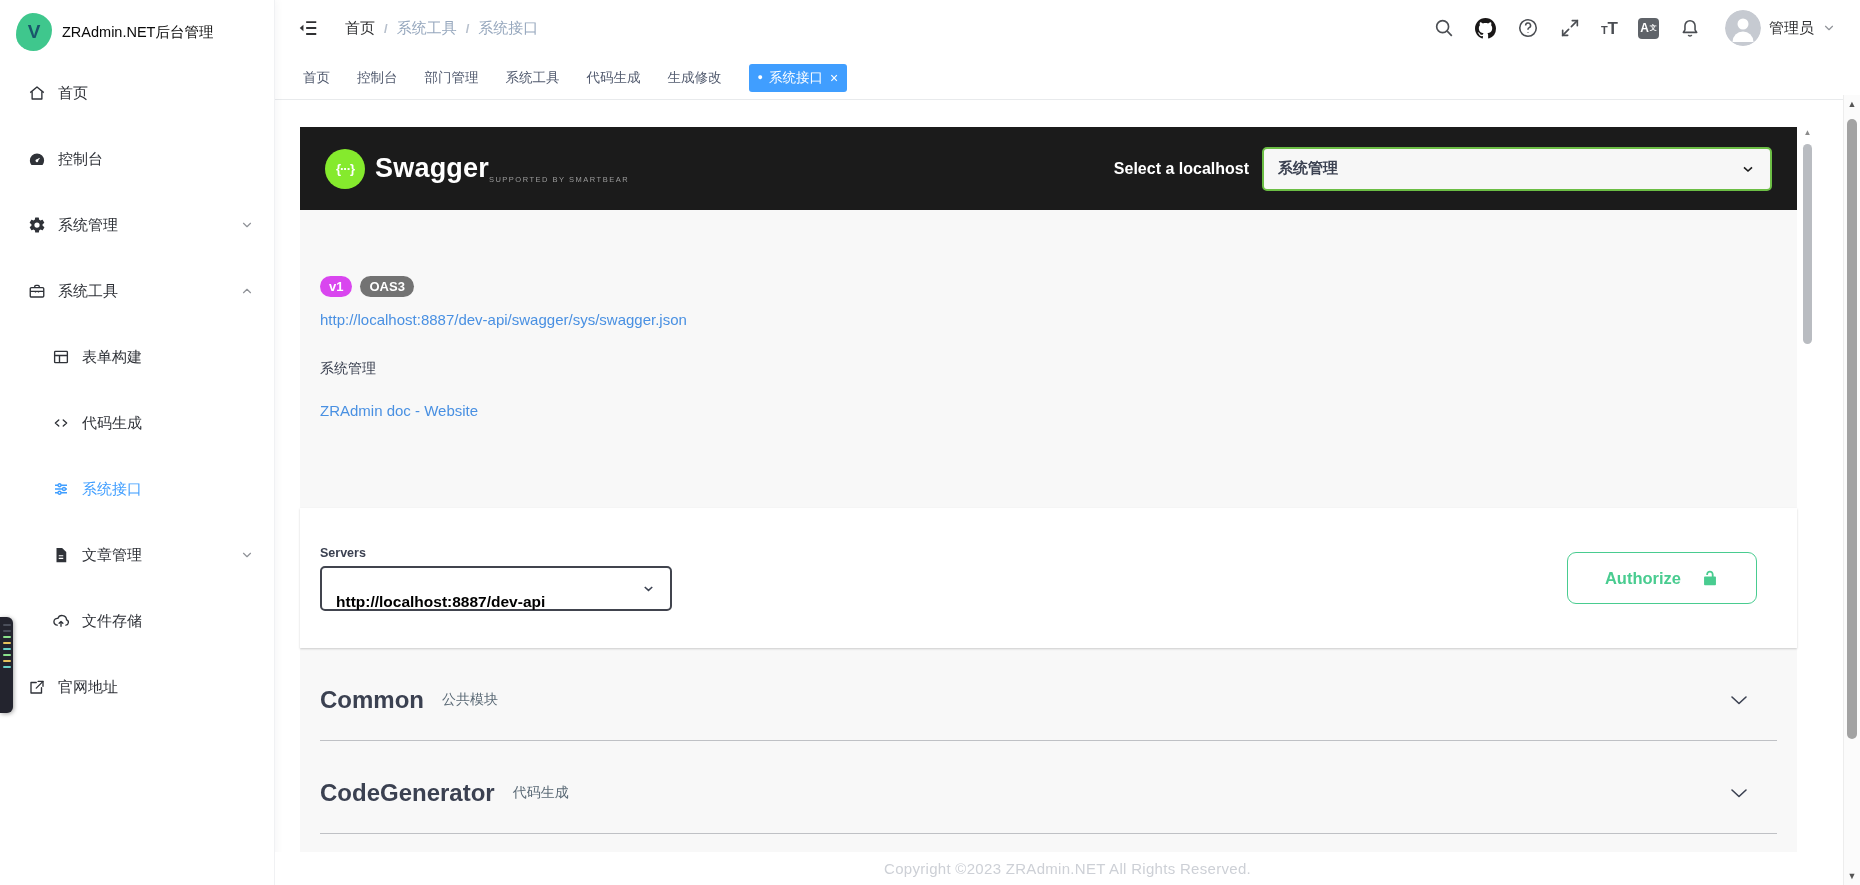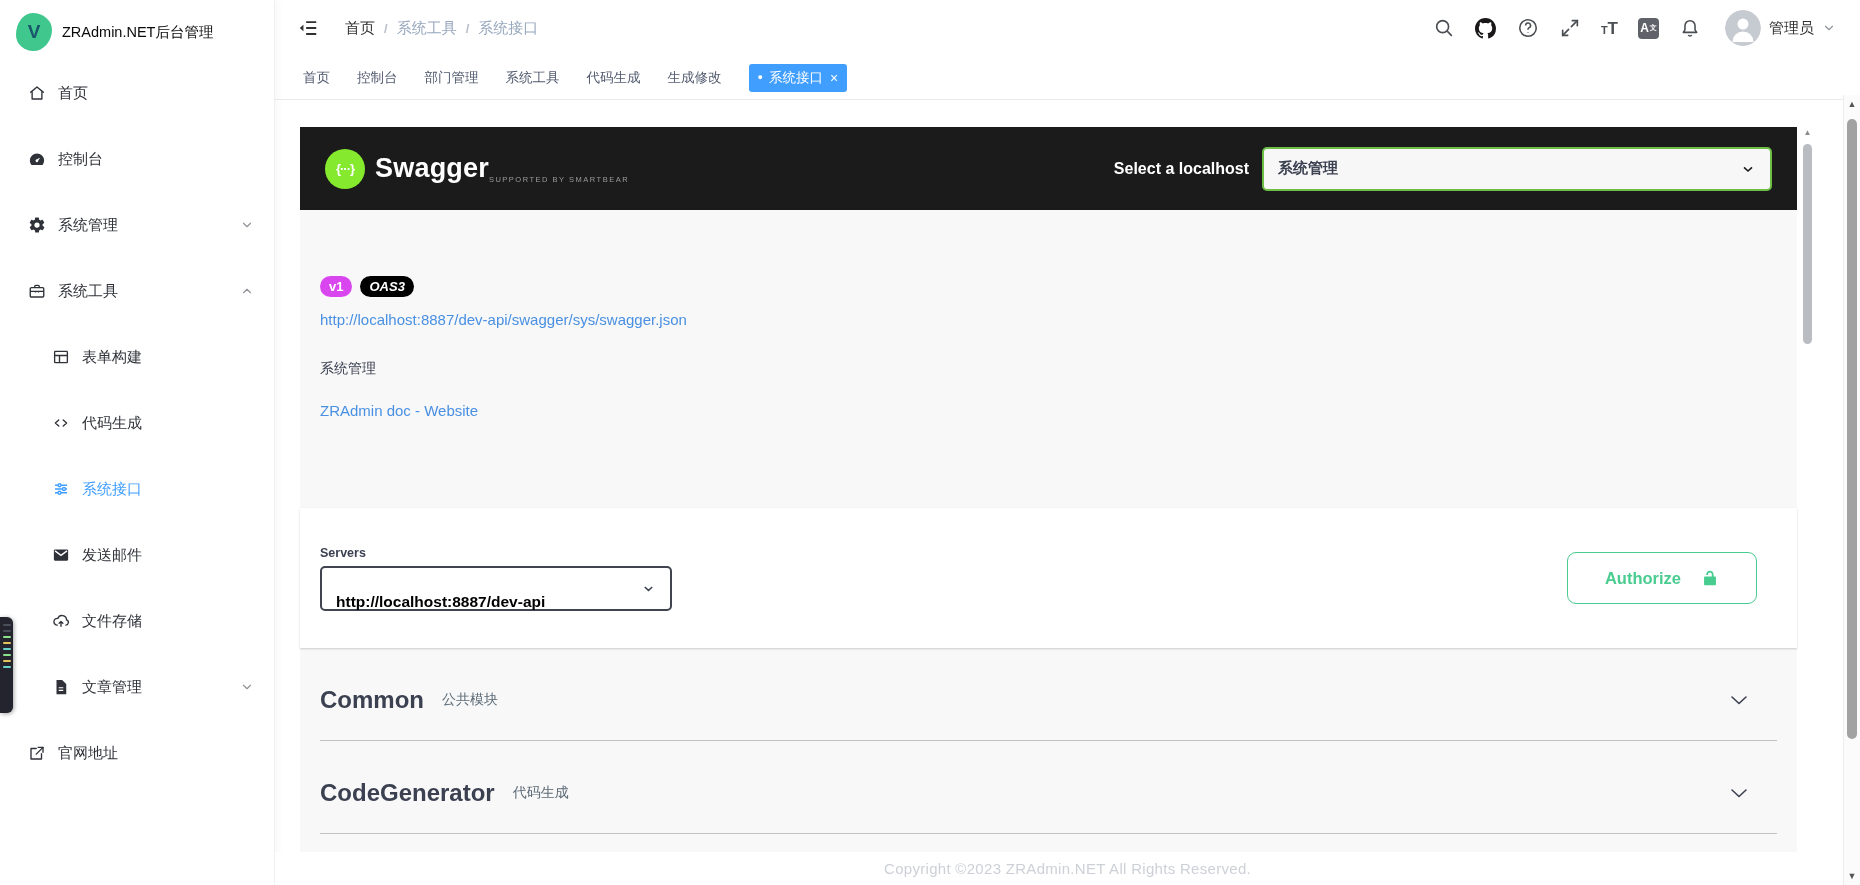--- a/index.html
+++ b/index.html
@@ -82,21 +82,21 @@
   .def-select { width:510px; height:44px; background:#f7f7f7; border:2px solid #6cbe45; border-radius:5px;
     display:flex; align-items:center; padding:0 14px; cursor:pointer; }
   .def-select .val { font-weight:bold; font-size:15px; color:#3b4151; flex:1; }
 
   .hero { position:absolute; left:0; top:83px; right:0; height:298px; padding:56px 20px 0 20px; }
   .title-row { display:flex; align-items:flex-start; gap:14px; }
   .api-title { font-size:38px; font-weight:bold; color:#3b4151; line-height:1.15; }
   .badges { display:flex; gap:8px; margin-top:10px; }
   .badge { color:#fff; font-size:13px; font-weight:bold; padding:3px 9px; border-radius:20px; }
   .badge.v { background:#d946ef; }
-  .badge.oas { background:#000000;font-style:italic; }
+  .badge.oas { background:#737373; }
   .spec-url { margin-top:14px; font-size:15px; color:#4990e2; cursor:pointer; width:max-content; }
   .api-desc { margin-top:32px; font-size:14px; color:#3b4151; }
   .doc-link { margin-top:24px; font-size:15px; color:#4990e2; cursor:pointer; width:max-content; }
 
   .scheme { position:absolute; left:0; top:381px; right:0; height:140px; background:#fff;
     box-shadow:0 1px 2px rgba(0,0,0,.18); display:flex; align-items:center; justify-content:space-between;
     padding:0 40px 0 20px; }
   .servers-label { font-size:12.5px; font-weight:bold; color:#3b4151; margin-bottom:6px; }
   .server-select { width:352px; height:45px; border:2px solid #41444e; border-radius:5px; background:#fff;
     display:flex; align-items:center; padding:0 14px; cursor:pointer; }
@@ -208,47 +208,38 @@
             <circle cx="10" cy="7" r="2"></circle>
             <circle cx="16" cy="12" r="2"></circle>
             <circle cx="10" cy="17" r="2"></circle>
           </svg>
         </span>
       <span class="ml">系统接口</span>
     </div>
     <div class="menu-item sub">
       <span class="mi">
           <svg viewBox="0 0 24 24">
-            <rect x="2.5" y="4.5" width="19" height="15" rx="1.5" fill="currentColor"></rect>
-            <path d="m4 6.5 8 6 8-6" fill="none" stroke="#fff" stroke-width="1.8"></path>
-          </svg>
-        </span>
-      <span class="ml">发送邮件</span>
-    </div>
-    <div class="menu-item sub">
-      <span class="mi">
-          <svg viewBox="0 0 24 24" fill="none" stroke="currentColor" stroke-width="1.8" stroke-linecap="round" stroke-linejoin="round">
-            <path d="M7 17.5a4.5 4.5 0 1 1 .8-8.94A6 6 0 0 1 19.4 10.5a3.6 3.6 0 0 1-.9 7"></path>
-            <path d="M12 12.5V19M9.5 15 12 12.5 14.5 15"></path>
-          </svg>
-        </span>
-      <span class="ml">文件存储</span>
-    </div>
-    <div class="menu-item sub">
-      <span class="mi">
-          <svg viewBox="0 0 24 24">
             <path fill="currentColor" d="M6 2.5h7.5L19 8v13.5H6z"></path>
             <path d="M9 13h6M9 16.5h6" stroke="#fff" stroke-width="1.6"></path>
           </svg>
         </span>
       <span class="ml">文章管理</span>
       <span class="spacer"></span>
       <svg class="chev" viewBox="0 0 24 24">
           <polyline points="6,9 12,15 18,9"></polyline>
         </svg>
+    </div>
+    <div class="menu-item sub">
+      <span class="mi">
+          <svg viewBox="0 0 24 24" fill="none" stroke="currentColor" stroke-width="1.8" stroke-linecap="round" stroke-linejoin="round">
+            <path d="M7 17.5a4.5 4.5 0 1 1 .8-8.94A6 6 0 0 1 19.4 10.5a3.6 3.6 0 0 1-.9 7"></path>
+            <path d="M12 12.5V19M9.5 15 12 12.5 14.5 15"></path>
+          </svg>
+        </span>
+      <span class="ml">文件存储</span>
     </div>
     <div class="menu-item">
       <span class="mi">
           <svg viewBox="0 0 24 24" fill="none" stroke="currentColor" stroke-width="1.8" stroke-linecap="round" stroke-linejoin="round">
             <path d="M13.5 4.5H20v6.5"></path>
             <path d="M20 4.5 11 13.5"></path>
             <path d="M18 13v7H4V6h7"></path>
           </svg>
         </span>
       <span class="ml">官网地址</span>

